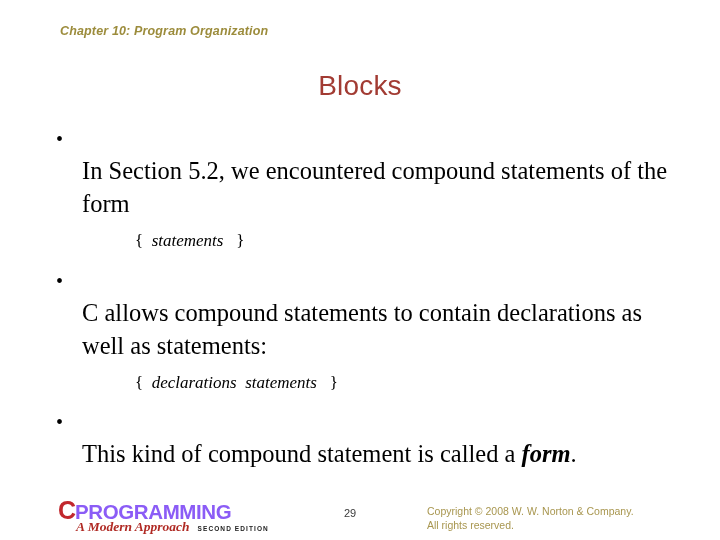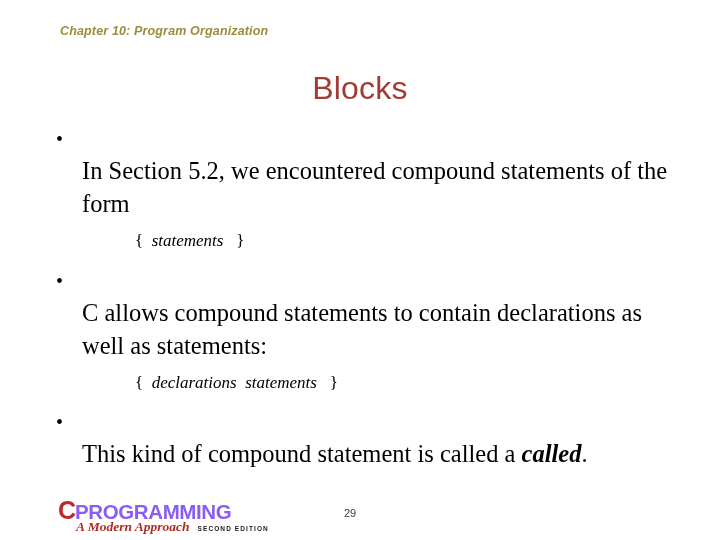--- a/index.html
+++ b/index.html
@@ -41,21 +41,21 @@
   }
 
   
   .slide-title {
     position: absolute;
     left: 0;
     right: 0;
     top: 70px;
     text-align: center;
     font-family: "Liberation Sans", "DejaVu Sans", sans-serif;
-    font-size: 32px;
+    font-size: 28px;
     font-weight: normal;
     color: #a23b33;
     letter-spacing: 0.2px;
   }
 
   
   .body-area {
     position: absolute;
     left: 48px;
     top: 124px;
@@ -214,38 +214,40 @@
     </div>
 
     <div class="gap-c"></div>
 
     <div class="code-row"><span>{</span>&nbsp;&nbsp;<span class="meta">declarations</span>&nbsp;&nbsp;<span class="meta">statements</span>&nbsp;&nbsp;&nbsp;<span>}</span></div>
 
     <div class="gap-d"></div>
 
     <div class="bullet-row">
       <span class="dot">•</span>
-      <span class="btext"><span>This kind of compound statement is called a </span><em class="block-term">called</em><span>.</span></span>
+      <span class="btext"><span>This kind of compound statement is called a </span><em class="block-term">form</em><span>.</span></span>
     </div>
 
   </div>
 
   <div class="footer">
 
     <div class="logo">
       <div class="logo-line1">
         <span class="logo-c">C</span>
         <span class="logo-word">PROGRAMMING</span>
       </div>
       <div class="logo-line2">
         <span class="logo-sub">A Modern Approach</span>
         <span class="logo-edition">SECOND EDITION</span>
       </div>
     </div>
 
     <div class="page-number">29</div>
 
     <div class="copyright">
+      <div>Copyright © 2008 W. W. Norton &amp; Company.</div>
+      <div>All rights reserved.</div>
     </div>
 
   </div>
 
 </div>
 
 </body></html>

